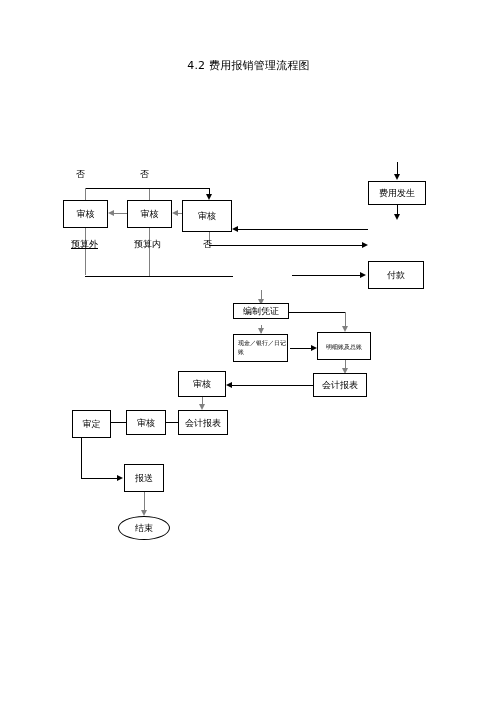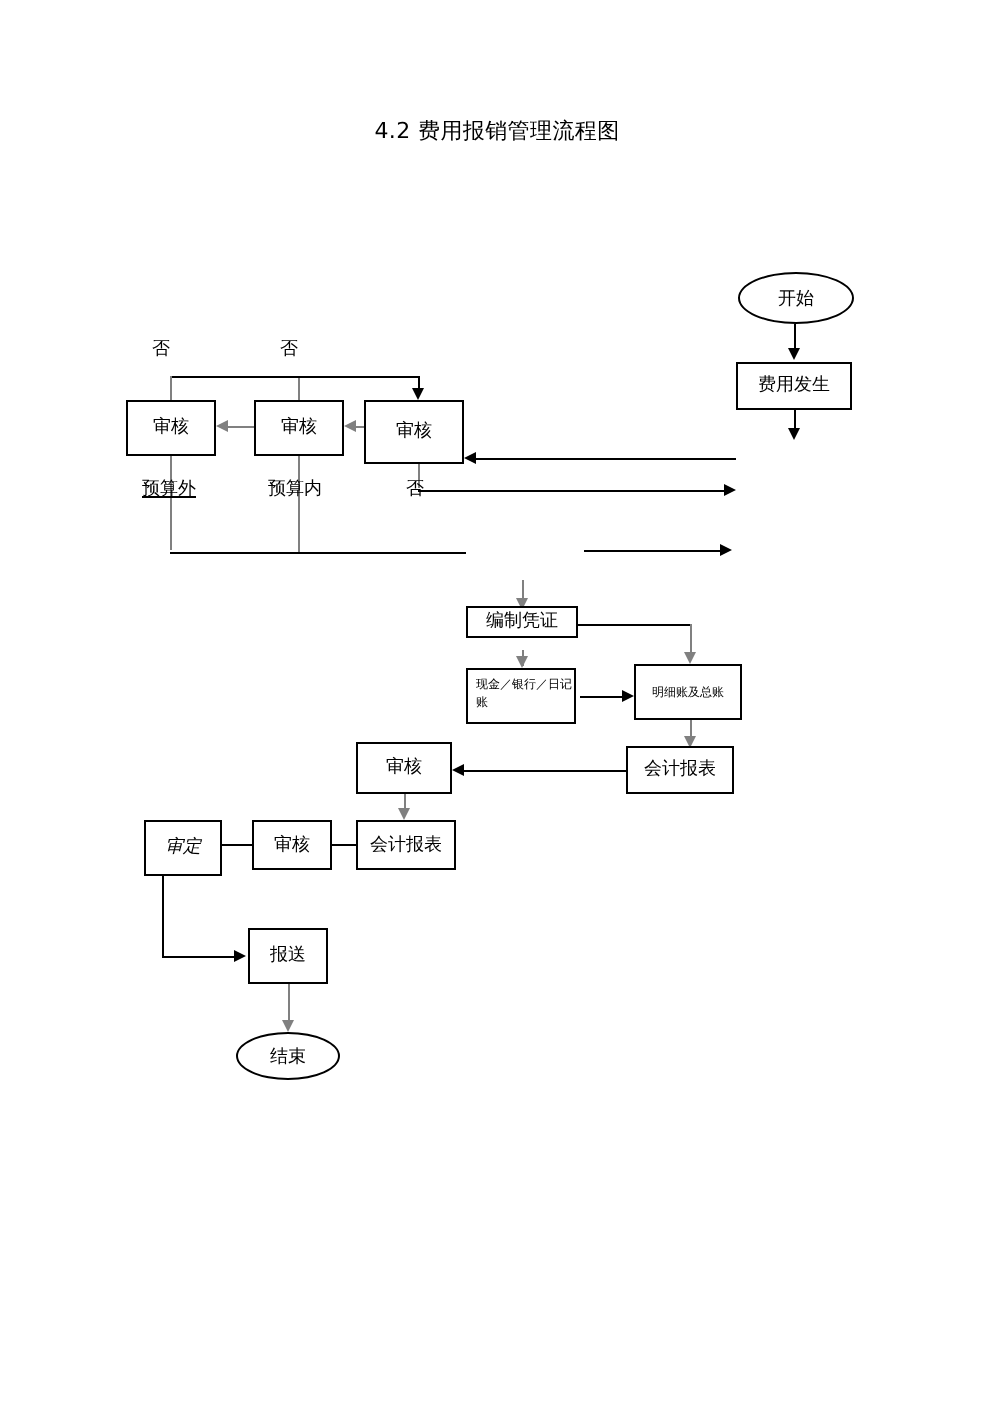--- a/index.html
+++ b/index.html
@@ -127,21 +127,20 @@
   }
 </style>
 </head>
 <body>
 
 <div id="page">
 
   <div class="title">4.2 费用报销管理流程图</div>
 
 
-  <div class="oval" style="left:369px; top:136px; width:58px; height:26px;">开始</div>
 
   <div class="ln lnv" style="left:397px; top:162px; height:14px;"></div>
   <div class="arrow down" style="left:394px; top:174px;"></div>
 
   <div class="node" style="left:368px; top:181px; width:58px; height:24px;">费用发生</div>
 
   <div class="ln lnv" style="left:397px; top:205px; height:12px;"></div>
   <div class="arrow down" style="left:394px; top:214px;"></div>
 
 
@@ -179,20 +178,21 @@
 
   <div class="ln lnv lng" style="left:209px; top:232px; height:12px;"></div>
   <div class="ln lnh" style="left:209px; top:245px; width:155px;"></div>
   <div class="arrow right" style="left:362px; top:242px;"></div>
   <div class="edge-label" style="left:203px; top:238px;">否</div>
 
 
   <div class="ln lnh" style="left:292px; top:275px; width:70px;"></div>
   <div class="arrow right" style="left:360px; top:272px;"></div>
 
+  <div class="node" style="left:368px; top:261px; width:56px; height:28px;">付款</div>
 
   <div class="ln lnv lng" style="left:261px; top:290px; height:12px;"></div>
   <div class="arrow down gray" style="left:258px; top:299px;"></div>
 
   <div class="node" style="left:233px; top:303px; width:56px; height:16px;">编制凭证</div>
 
   <div class="ln lnv lng" style="left:261px; top:325px; height:8px;"></div>
   <div class="arrow down gray" style="left:258px; top:328px;"></div>
 
   <div class="node tiny left-align" style="left:233px; top:334px; width:55px; height:28px; display:block; padding-top:3px;">现金／银行／日记账</div>
@@ -222,21 +222,21 @@
   <div class="node" style="left:178px; top:410px; width:50px; height:25px;">会计报表</div>
 
   <div class="ln lnh" style="left:166px; top:422px; width:12px;"></div>
   <div class="arrow left" style="left:160px; top:419px;"></div>
 
   <div class="node" style="left:126px; top:410px; width:40px; height:25px;">审核</div>
 
   <div class="ln lnh" style="left:111px; top:422px; width:15px;"></div>
   <div class="arrow left" style="left:105px; top:419px;"></div>
 
-  <div class="node" style="left:72px; top:410px; width:39px; height:28px;font-style:italic;">审定</div>
+  <div class="node" style="left:72px; top:410px; width:39px; height:28px;">审定</div>
 
   <div class="ln lnv" style="left:81px; top:438px; height:40px;"></div>
   <div class="ln lnh" style="left:81px; top:478px; width:39px;"></div>
   <div class="arrow right" style="left:117px; top:475px;"></div>
 
   <div class="node" style="left:124px; top:464px; width:40px; height:28px;">报送</div>
 
   <div class="ln lnv lng" style="left:144px; top:492px; height:22px;"></div>
   <div class="arrow down gray" style="left:141px; top:510px;"></div>
 

